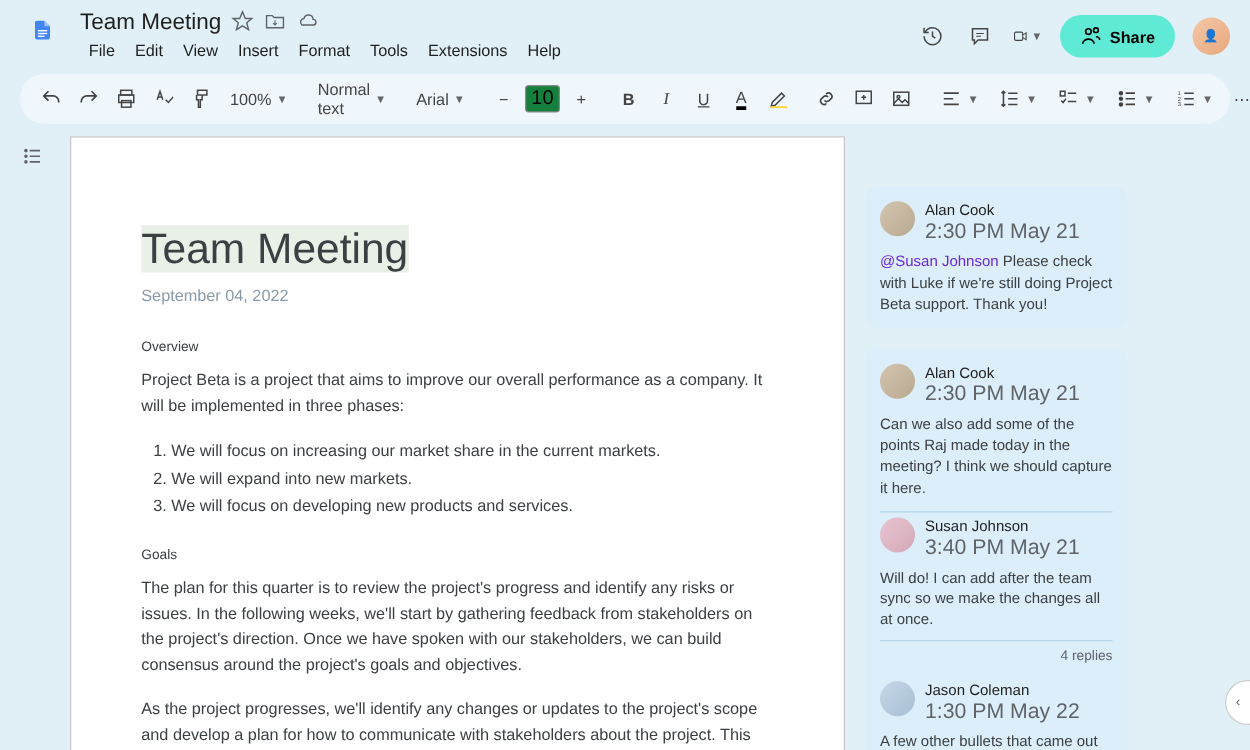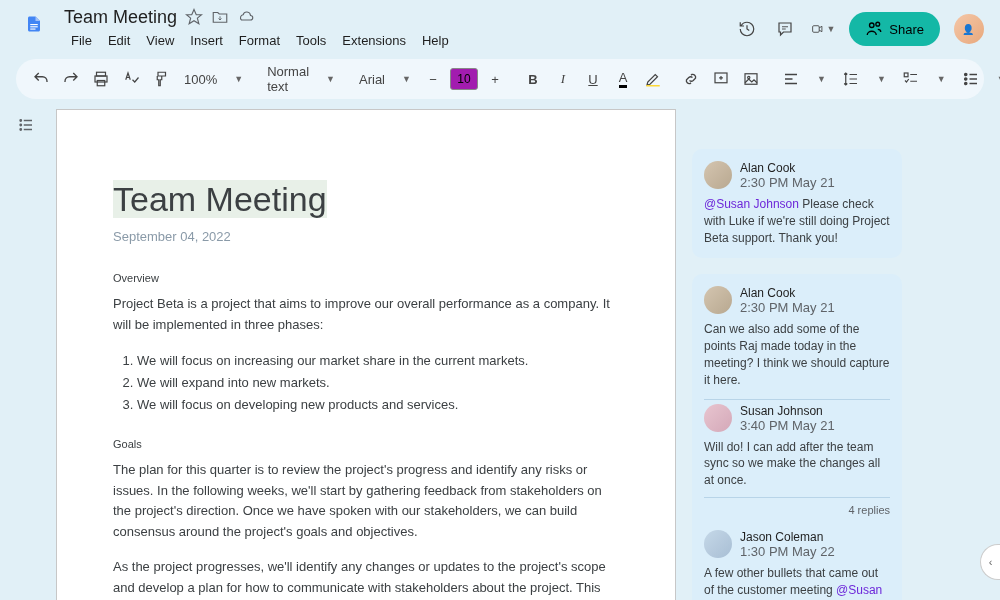--- a/index.html
+++ b/index.html
@@ -7,43 +7,43 @@
 .header{padding:6px 16px 0;display:flex;align-items:flex-start;gap:12px}
 .doc-ic{width:36px;height:36px;display:flex;align-items:center;justify-content:center}
 .title-area{flex:1}
 .title-row{display:flex;align-items:center;gap:8px;height:22px}
 .doc-title{font-size:18px;color:#1f1f1f}
 .title-icon{width:18px;height:18px;color:#5f6368;display:flex;align-items:center;justify-content:center;cursor:pointer}
 .menu-bar{display:flex;gap:2px;margin-top:2px}
 .menu-item{font-size:13px;color:#1f1f1f;padding:3px 7px;border-radius:4px;cursor:pointer}
 .header-right{display:flex;align-items:center;gap:14px;padding-top:6px}
 .hdr-icon{width:24px;height:24px;color:#444;display:flex;align-items:center;justify-content:center;cursor:pointer}
-.share-btn{background:#14b8a6;border:none;border-radius:20px;padding:8px 16px;font-size:13px;font-weight:400;display:flex;align-items:center;gap:6px;cursor:pointer}
+.share-btn{background:#5eead4;border:none;border-radius:20px;padding:8px 16px;font-size:13px;font-weight:700;display:flex;align-items:center;gap:6px;cursor:pointer}
 .avatar{width:30px;height:30px;border-radius:50%;background:linear-gradient(135deg,#f4c7a8,#e8a87c);display:flex;align-items:center;justify-content:center;font-size:10px}
 .toolbar{margin:8px 16px 0;background:#f0f7fc;border-radius:24px;padding:4px 12px;display:flex;align-items:center;gap:4px;height:40px}
 .tb-btn{min-width:26px;height:26px;border:none;background:none;border-radius:4px;display:flex;align-items:center;justify-content:center;cursor:pointer;color:#444;font-size:13px}
 .tb-sep{width:1px;height:20px;background:#c7d7e0;margin:0 2px}
-.tb-dd{display:flex;align-items:center;gap:17px;padding:0 6px;height:26px;cursor:pointer;font-size:13px;color:#444;border-radius:4px}
-.tb-input{width:28px;height:22px;border:1px solid #888;border-radius:3px;text-align:center;font-size:12px;background:#a21caf}
+.tb-dd{display:flex;align-items:center;gap:4px;padding:0 6px;height:26px;cursor:pointer;font-size:13px;color:#444;border-radius:4px}
+.tb-input{width:28px;height:22px;border:1px solid #888;border-radius:3px;text-align:center;font-size:16px;background:#15803d}
 .chev{font-size:9px;color:#666}
 .content{display:flex;padding:10px 0 0 12px;gap:16px;height:calc(100% - 98px);overflow:hidden}
 .outline-icon{width:28px;height:28px;color:#5f6368;display:flex;align-items:center;justify-content:center;cursor:pointer;margin-top:2px}
 .page{background:#fff;width:620px;height:100%;border:1px solid #c7c7c7;padding:70px 56px 20px;overflow:hidden}
 .page h1{font-size:34px;font-weight:400;color:#3c4043;margin-bottom:10px}
 .page h1 span{background:#e8f0e8}
 .page .date{font-size:13px;color:#8a9aa8;font-weight:400;margin-bottom:28px}
 .page h2{font-size:11px;font-weight:500;color:#3c4043;margin-bottom:10px}
 .page p{font-size:13px;color:#3c4043;line-height:1.6;margin-bottom:14px}
 .page ol{font-size:13px;color:#3c4043;line-height:1.7;padding-left:24px;margin-bottom:22px}
 .comments{width:210px;display:flex;flex-direction:column;gap:16px;padding-top:40px}
 .comment{background:#dbeefa;border-radius:10px;padding:12px;font-size:12px}
 .c-head{display:flex;gap:8px;margin-bottom:6px}
 .c-av{width:28px;height:28px;border-radius:50%;background:linear-gradient(135deg,#d4c5b0,#b8a890);flex-shrink:0}
 .c-name{font-weight:400;font-size:12px;color:#1f1f1f}
-.c-time{font-size:13px;color:#5f6368}
+.c-time{font-size:17px;color:#5f6368}
 .c-body{color:#3c4043;line-height:1.4}
 .mention{color:#6d28d9}
 .c-sub{border-top:1px solid #b8d4e8;margin-top:10px;padding-top:4px}
 .c-replies{text-align:right;font-size:11px;color:#5f6368;border-top:1px solid #b8d4e8;margin:8px 0;padding:6px 0}
 .side-tab{position:absolute;right:0;bottom:20px;width:20px;height:36px;background:#fff;border:1px solid #ccc;border-right:none;border-radius:18px 0 0 18px;display:flex;align-items:center;justify-content:center;font-size:11px;color:#666}
 svg{width:18px;height:18px}
 </style>
 </head>
 <body>
 

